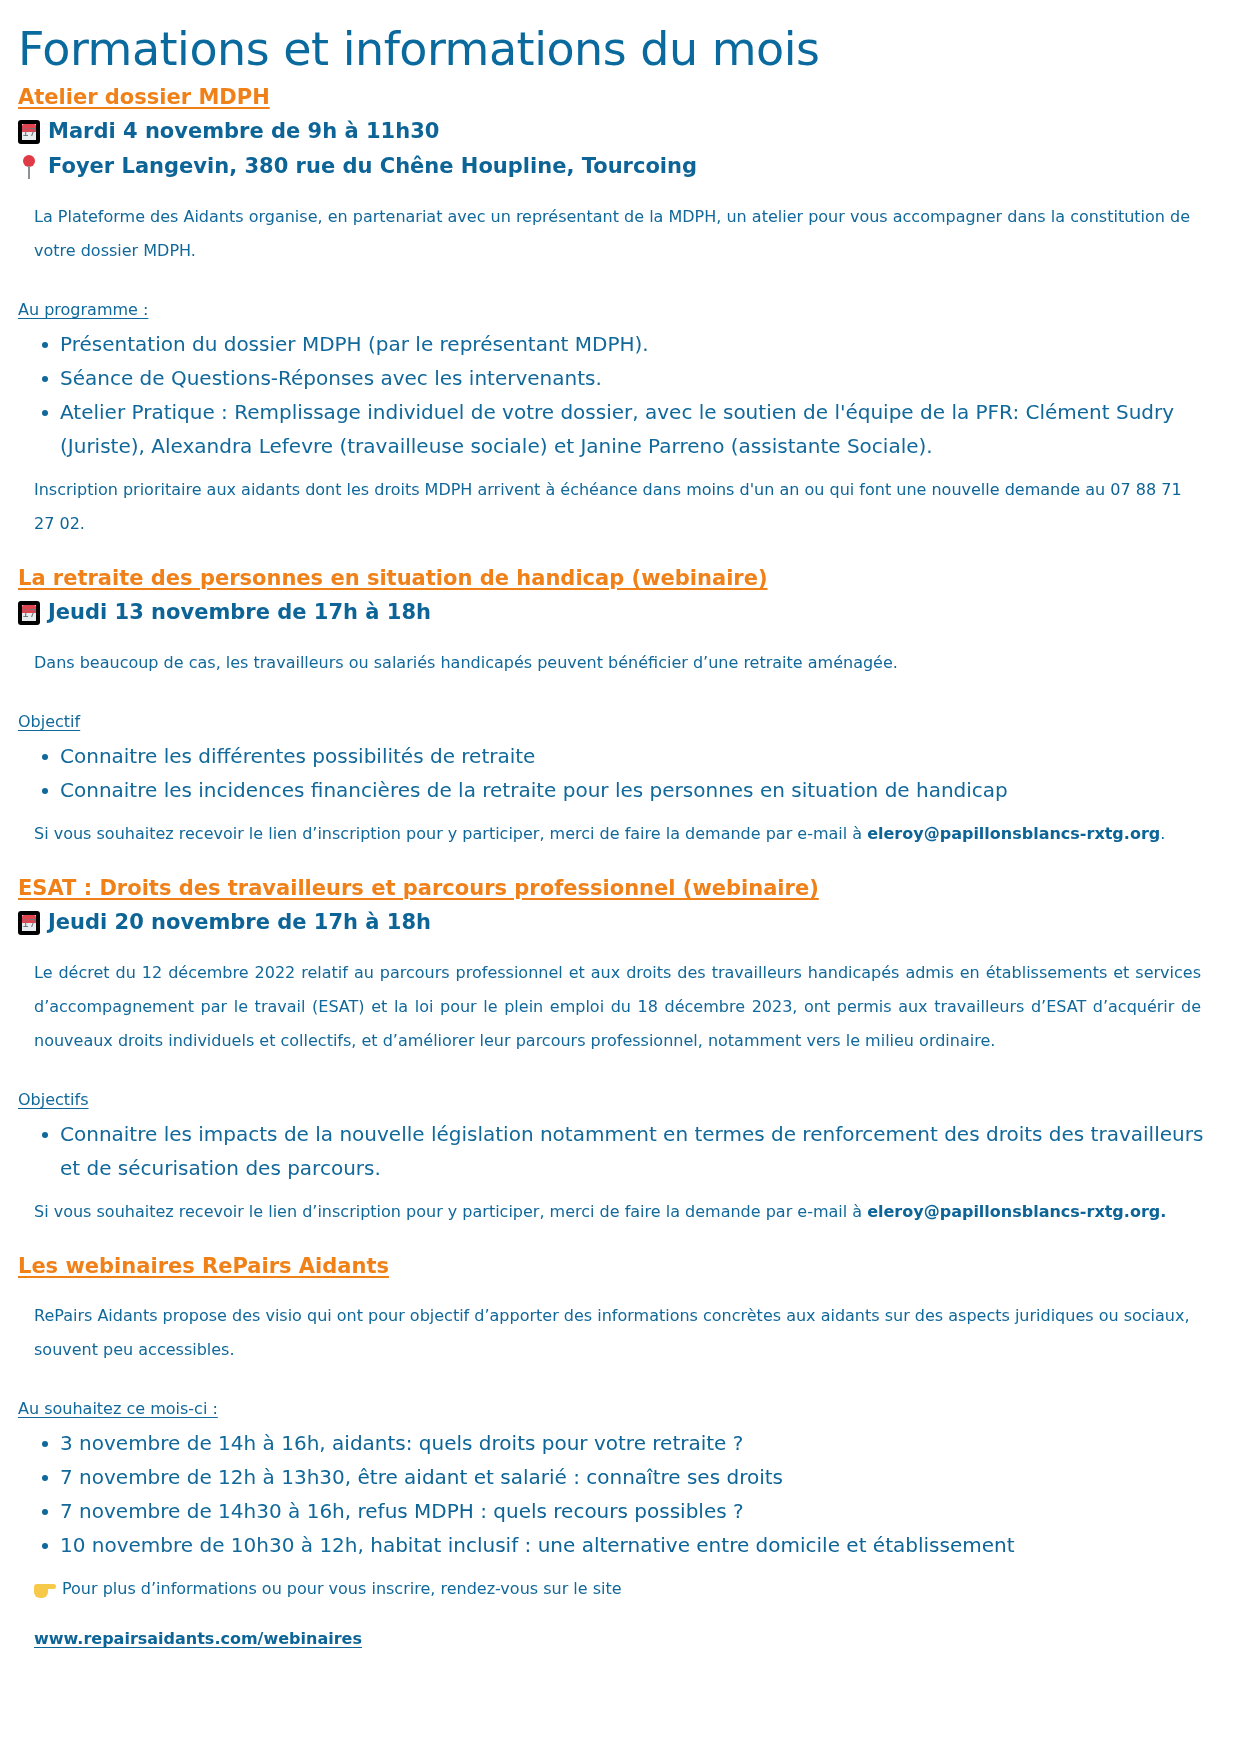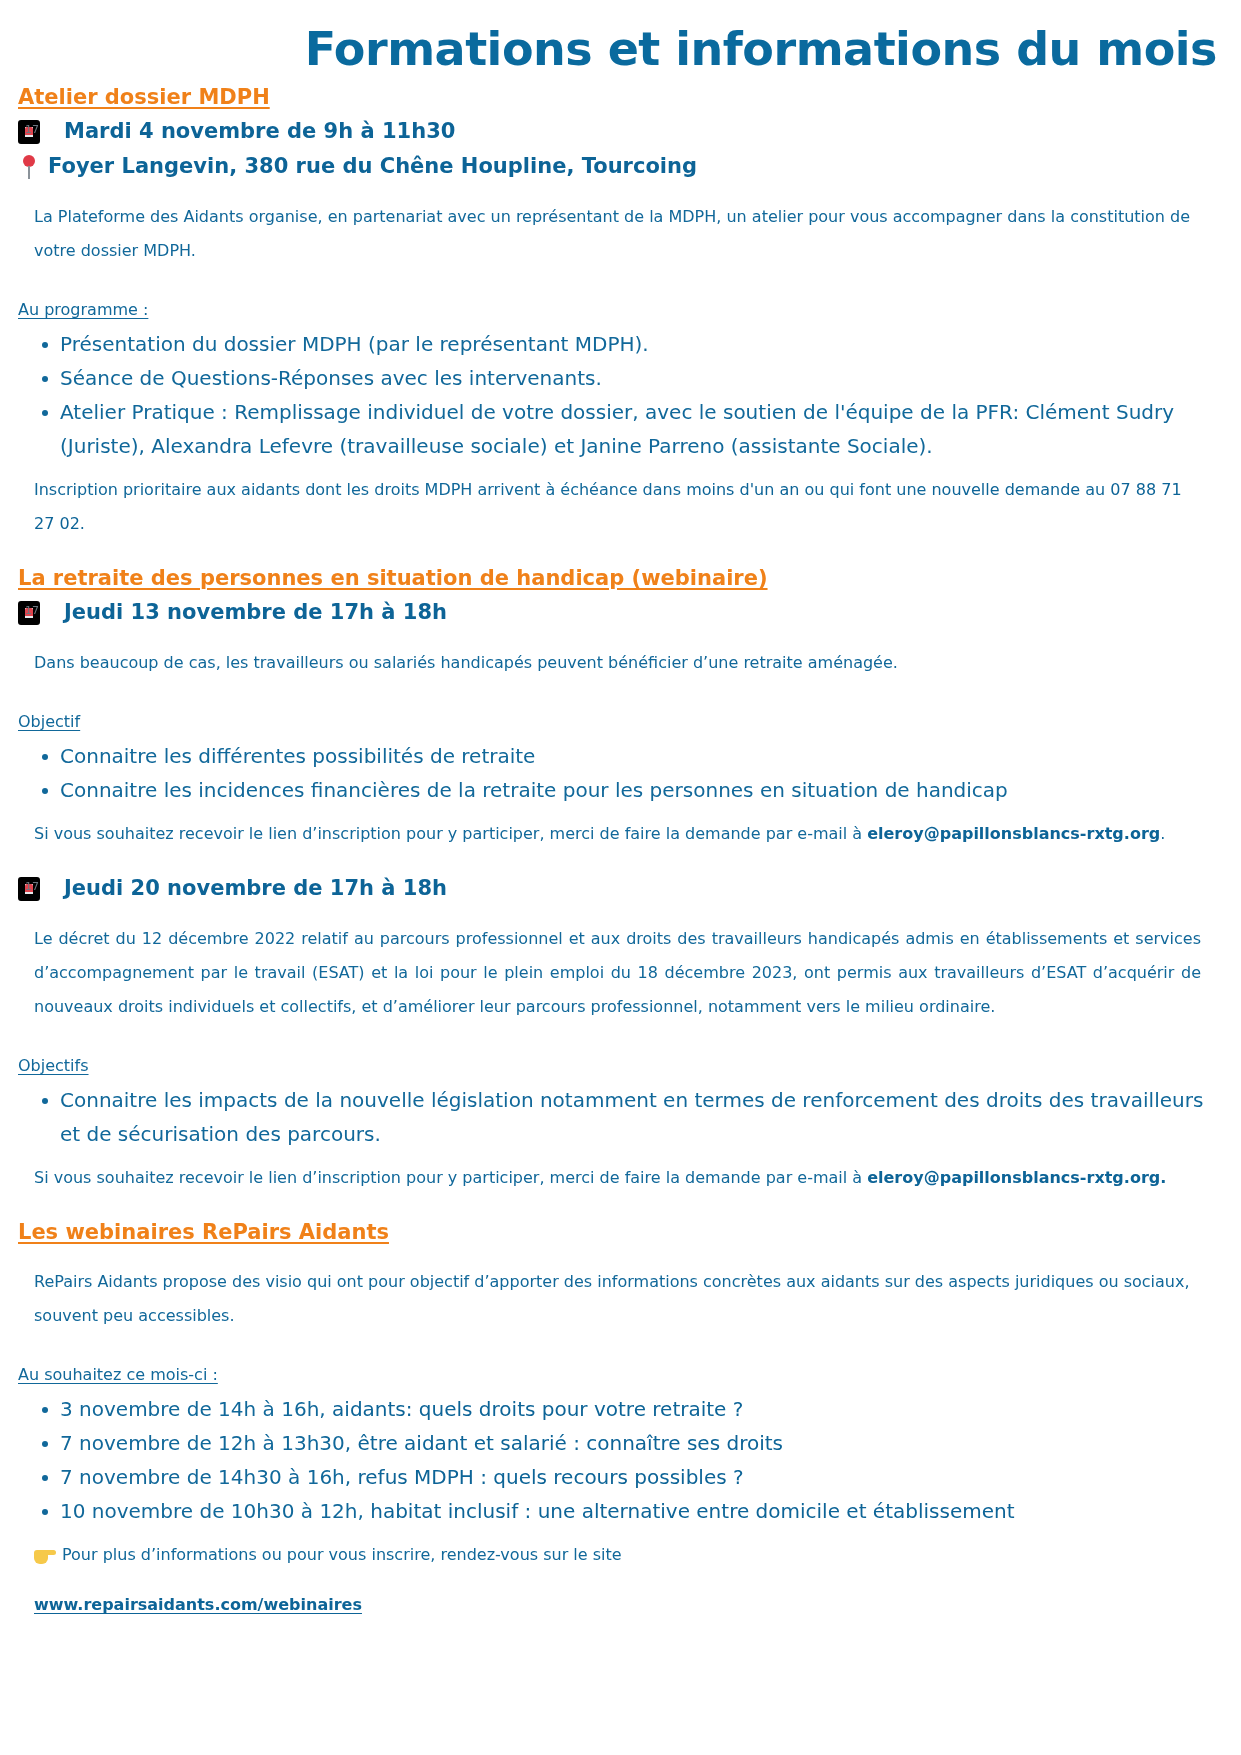--- a/index.html
+++ b/index.html
@@ -1,30 +1,30 @@
 <!DOCTYPE html>
 <html><head>
 <meta charset="utf-8">
 <style>
   html, body { margin:0; padding:0; background:#ffffff; }
   body { width:1241px; height:1755px; overflow:hidden; font-family:"DejaVu Sans", sans-serif; color:#11689a; }
   .page { padding:0 24px 0 18px; }
-  h1 { margin:0; padding-top:18px; height:62px; text-align:right; font-size:46px; font-weight:bold; color:#0a6a9e; line-height:62px; letter-spacing:-0.5px; }
+  h1 { margin:0; padding-top:18px; height:62px; text-align:left; font-size:46px; font-weight:normal; color:#0a6a9e; line-height:62px; letter-spacing:-0.5px; }
   .sec-title { display:inline-block; color:#f08119; font-weight:bold; font-size:21px; line-height:34px; text-decoration:underline; text-decoration-thickness:2px; text-underline-offset:3px; }
   .bold { font-weight:normal; color:#0d6497; }
   .date-line { font-size:21px; font-weight:bold; line-height:35px; color:#0d6497; display:flex; align-items:center; }
   .para { font-size:16px; line-height:34px; margin:16px; }
   .just { text-align:justify; }
   .sub { text-decoration:underline; text-underline-offset:3px; font-size:16px; line-height:34px; display:inline-block; margin-top:9px; }
   ul { margin:0; padding:0 0 0 42px; list-style:none; }
   ul li { position:relative; font-size:20px; line-height:34px; }
   ul li::before { content:""; position:absolute; left:-18px; top:15px; width:6px; height:6px; border-radius:50%; background:#11689a; }
   .gap { margin-top:10px; }
   .sec { margin-top:20px; }
-  .cal { display:inline-block; width:22px; height:24px; margin-right:24px; position:relative; border-radius:3px; background:#e9ecef; border:7px solid #000000; box-sizing:border-box; vertical-align:middle; }
+  .cal { display:inline-block; width:22px; height:24px; margin-right:8px; position:relative; border-radius:3px; background:#e9ecef; border:4px solid #000000; box-sizing:border-box; vertical-align:middle; }
   .cal::before { content:""; position:absolute; left:0; top:0; right:0; height:8px; background:#e0454f; border-radius:2px 2px 0 0; }
   .cal span { position:absolute; left:0; right:0; bottom:0; text-align:center; font-size:11px; line-height:14px; color:#6c7780; font-weight:normal; }
   .pin { display:inline-block; width:22px; height:26px; margin-right:8px; position:relative; vertical-align:middle; }
   .pin::before { content:""; position:absolute; left:5px; top:1px; width:12px; height:12px; border-radius:50%; background:#e03a47; }
   .pin::after { content:""; position:absolute; left:10px; top:12px; width:2px; height:13px; background:#8a9299; }
   .hand { display:inline-block; width:22px; height:20px; margin-right:6px; position:relative; vertical-align:middle; }
   .hand::before { content:""; position:absolute; left:0; top:4px; width:14px; height:14px; border-radius:3px 2px 6px 6px; background:#f6c94a; }
   .hand::after { content:""; position:absolute; left:6px; top:4px; width:16px; height:5px; border-radius:3px; background:#f6c94a; }
   a.link { color:#0d6497; font-weight:bold; text-decoration:underline; text-underline-offset:3px; }
 </style>
@@ -71,20 +71,21 @@
     <ul>
       <li>Connaitre les différentes possibilités de retraite</li>
       <li>Connaitre les incidences financières de la retraite pour les personnes en situation de handicap</li>
     </ul>
     <p class="para gap">
       <span>Si vous souhaitez recevoir le lien d’inscription pour y participer, merci de faire la demande par e-mail à </span><a class="link" style="text-decoration:none">eleroy@papillonsblancs-rxtg.org</a><span>.</span>
     </p>
   </div>
 
   <div class="sec">
+    <div><span class="sec-title">ESAT : Droits des travailleurs et parcours professionnel (webinaire)</span></div>
     <div class="date-line">
       <span class="cal">
           <span>17</span>
         </span>
       <span>Jeudi 20 novembre de 17h à 18h</span>
     </div>
     <p class="para just">Le décret du 12 décembre 2022 relatif au parcours professionnel et aux droits des travailleurs handicapés admis en établissements et services d’accompagnement par le travail (ESAT) et la loi pour le plein emploi du 18 décembre 2023, ont permis aux travailleurs d’ESAT d’acquérir de nouveaux droits individuels et collectifs, et d’améliorer leur parcours professionnel, notamment vers le milieu ordinaire.</p>
     <span class="sub">Objectifs</span>
     <ul>
       <li>Connaitre les impacts de la nouvelle législation notamment en termes de renforcement des droits des travailleurs et de sécurisation des parcours.</li>

